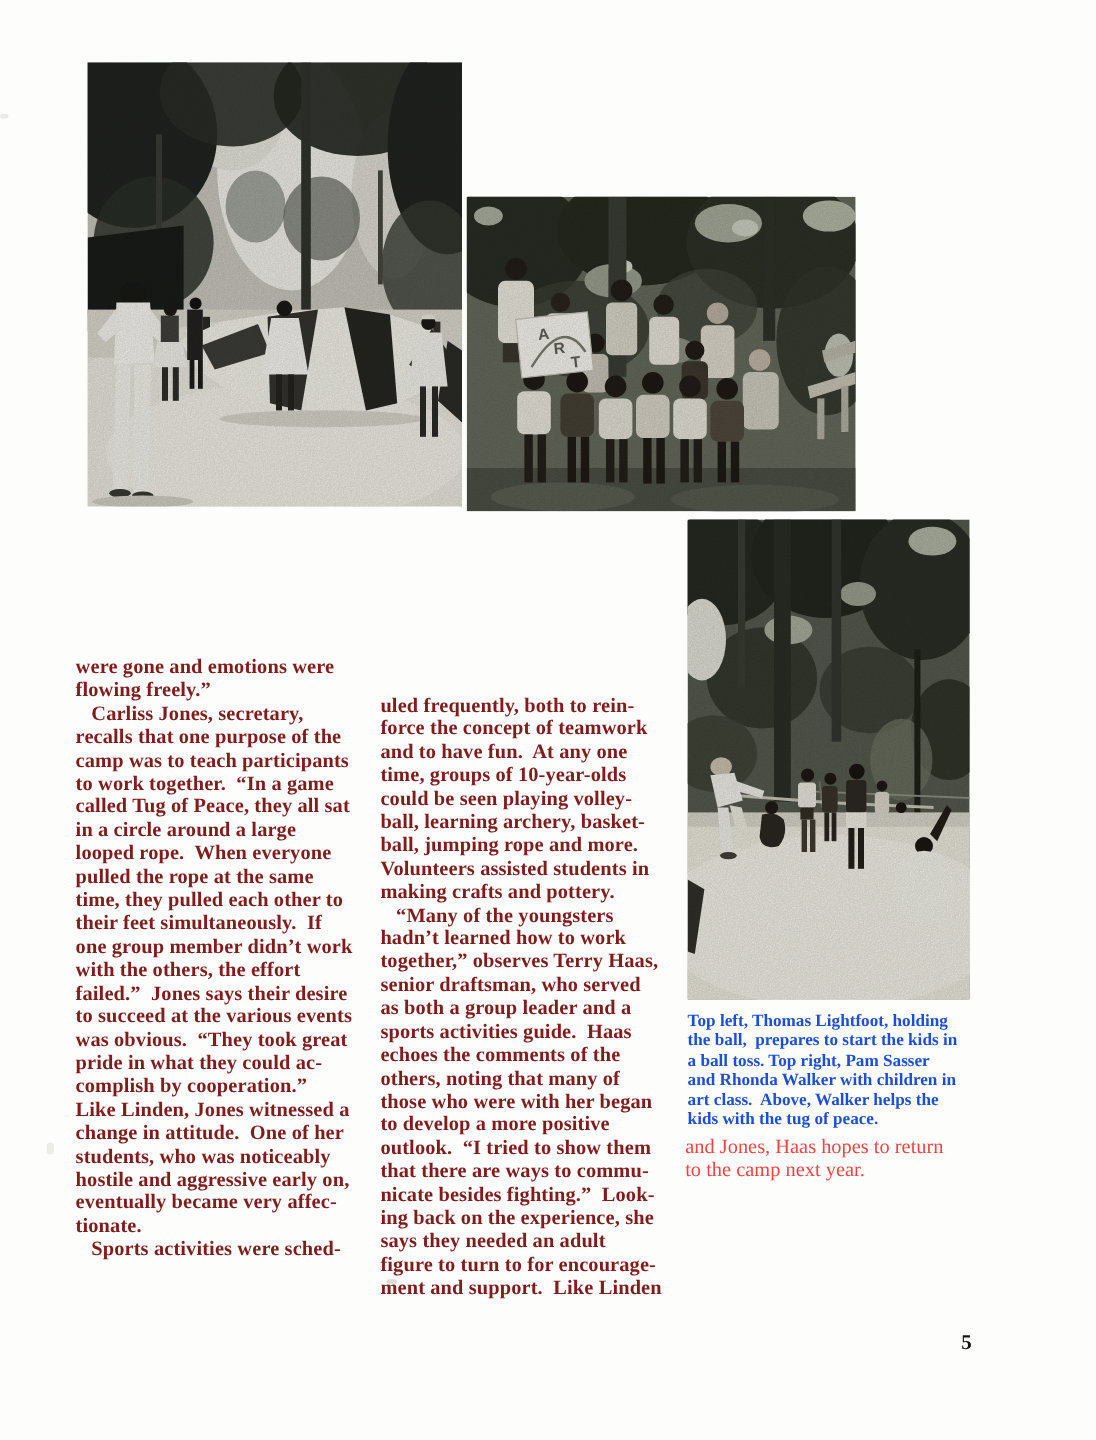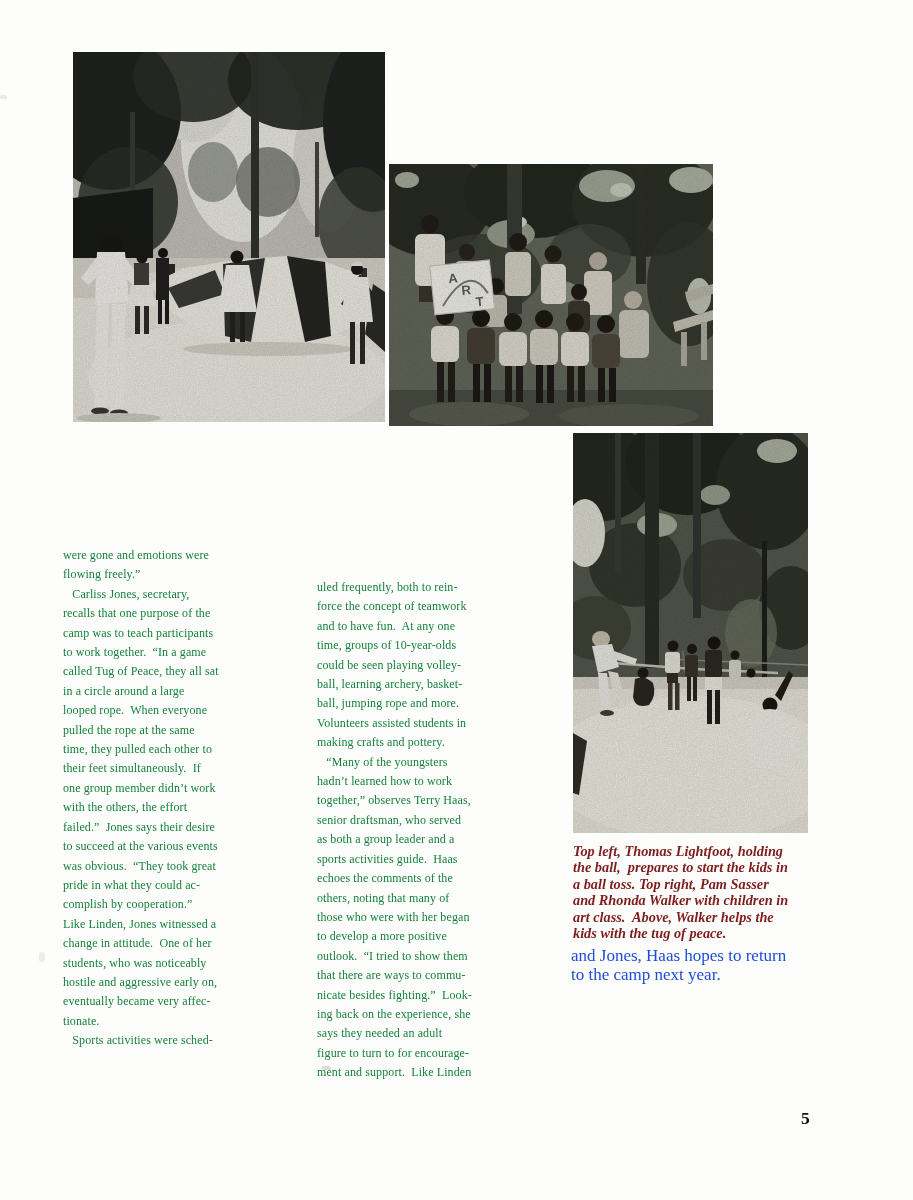--- a/index.html
+++ b/index.html
@@ -12,37 +12,38 @@
     color:#1c1c1c;
   }
   .photo{position:absolute;margin:0;padding:0;line-height:0;}
   .photo svg{display:block;}
   #photo-field{left:73px;top:52px;width:312px;height:370px;}
   #photo-art{left:389px;top:164px;width:324px;height:262px;}
   #photo-tug{left:573px;top:433px;width:235px;height:400px;}
   .col{
     position:absolute;
     width:272px;
-    font-size:12px;
+    font-size:17px;
     line-height:19.4px;
     white-space:pre-wrap;
     letter-spacing:0.1px;
-    color:#15803d;
+    color:#7f1d1d;
+    font-weight:bold;
   }
   #col-left{left:63px;top:546px;}
   #col-mid{left:317px;top:578px;}
   .caption{
     position:absolute;left:573px;top:843px;width:250px;
     font-size:14.3px;line-height:16.4px;
-    font-style:italic;font-weight:bold;
-    white-space:pre-wrap;color:#7f1d1d;
+    font-weight:bold;
+    white-space:pre-wrap;color:#1d4ed8;
   }
   .closing{
     position:absolute;left:571px;top:946px;width:250px;
-    font-size:17px;line-height:19.4px;white-space:pre-wrap;color:#1d4ed8;
+    font-size:17px;line-height:19.4px;white-space:pre-wrap;color:#ef4444;
   }
   .page-num{
     position:absolute;left:801px;top:1108px;
     font-size:17.5px;font-weight:bold;color:#111;
   }
   .artifact{position:absolute;background:#dcdcd8;}
   #artifact-1{left:322px;top:1066px;width:9px;height:4px;border-radius:2px;}
   #artifact-2{left:39px;top:952px;width:6px;height:10px;opacity:.5;border-radius:3px;}
   #artifact-3{left:0px;top:95px;width:7px;height:4px;opacity:.6;border-radius:2px;}
 </style>

